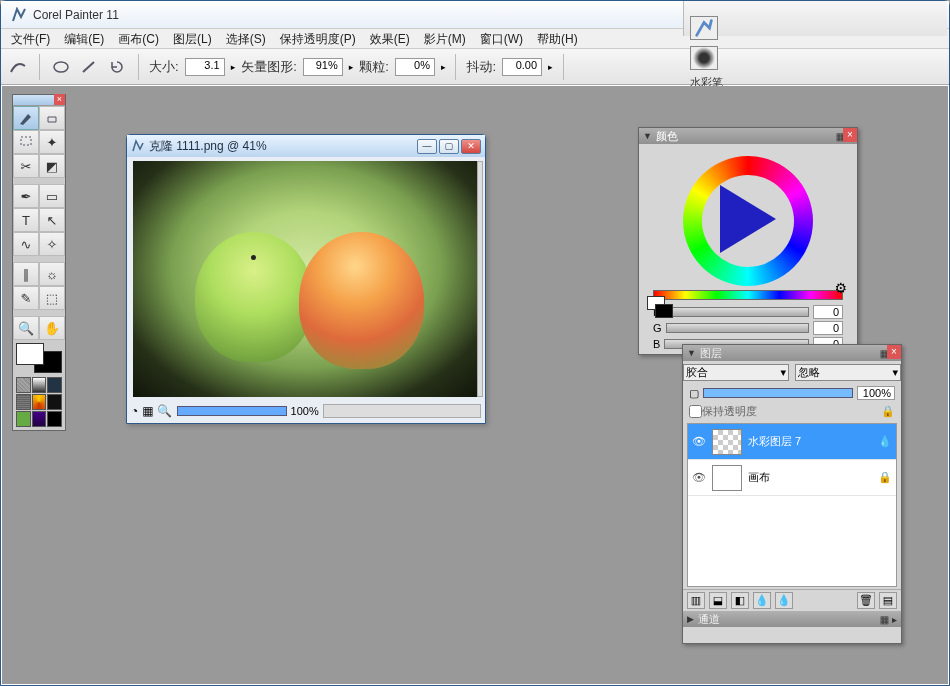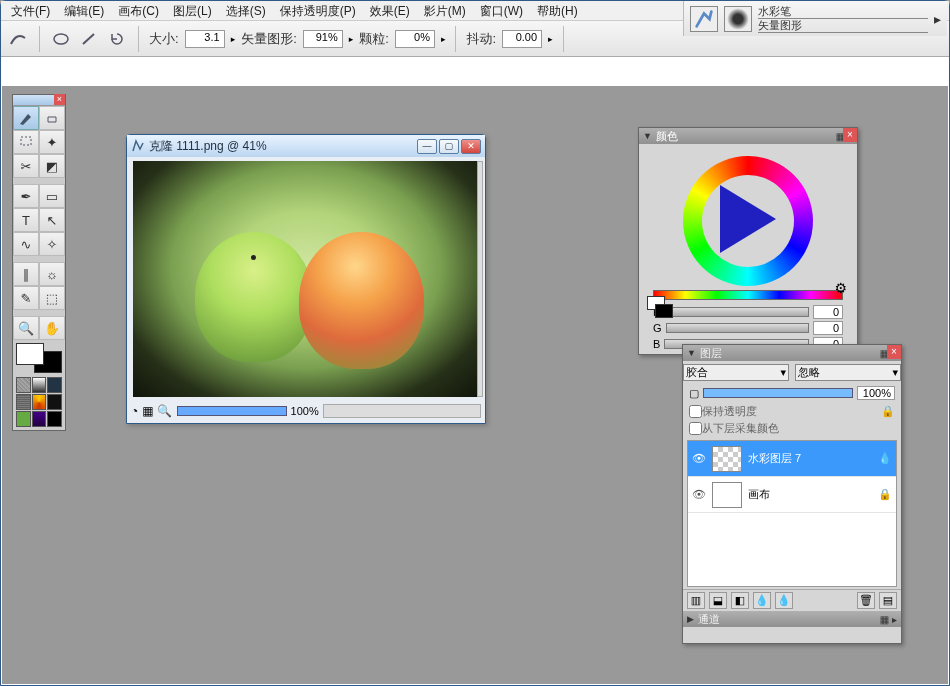--- a/index.html
+++ b/index.html
@@ -90,21 +90,21 @@
 .lay-item { display:flex; align-items:center; height:36px; border-bottom:1px solid #e4e4e4; padding:0 4px; gap:6px;}
 .lay-item.sel { background:#3b99fc; color:#fff;}
 .lay-thumb { width:30px; height:26px; border:1px solid #888; background: repeating-conic-gradient(#ccc 0 25%, #fff 0 50%) 0 0/10px 10px;}
 .lay-item.canvas .lay-thumb { background:#fff; }
 .eye { width:14px; text-align:center; color:#555;}
 .lay-item.sel .eye { color:#fff;}
 .lay-buttons { height:22px; border-top:1px solid #aaa; display:flex; align-items:center; gap:4px; padding:0 4px;}
 .lay-buttons .ib { width:18px; height:17px; border:1px solid #999; background:#ddd; font-size:11px; display:flex; align-items:center; justify-content:center;}
 .lay-sect-footer { height:16px; background: linear-gradient(#b0b0b0,#909090); color:#eee; display:flex; align-items:center; padding:0 4px;}
 
-.brush-picker { position:absolute; right:2px; top:0; height:35px; width:264px; display:flex; align-items:center; gap:6px; border-left:1px solid #bbb; padding:0 6px; background:linear-gradient(#f6f6f6,#e4e4e4);}
+.brush-picker { position:absolute; right:2px; top:0; height:35px; width:264px; display:flex; align-items:flex-start; gap:6px; border-left:1px solid #bbb; padding:15px 6px; background:linear-gradient(#f6f6f6,#e4e4e4);flex-direction:column;}
 .bp-swatch { width:28px; height:26px; border:1px solid #888; background:#eee; display:flex; align-items:center; justify-content:center;}
 .bp-swatch svg { width:22px; height:22px;}
 .bp-text { display:flex; flex-direction:column; font-size:11px; color:#333; line-height:13px; flex:1;}
 .bp-text .line { border-bottom:1px solid #888; }
 .bp-arrow { font-size:14px; color:#333;}
 
 
 .brush-dot { width:22px; height:22px; border-radius:50%; background: radial-gradient(#333 0%, #333 30%, transparent 70%);}
 
 
@@ -114,20 +114,31 @@
 .beak { position:absolute; left:49%; top:54%; width:10%; height:14%; background:#c73324; border-radius:50% 40% 60% 50%; transform:rotate(15deg);}
 .eye-dot { position:absolute; width:5px; height:5px; background:#222; border-radius:50%;}
 .eye-dot.l{ left:34%; top:40%;}
 .eye-dot.r{ right:30%; top:40%;}
 </style>
 </head>
 <body>
 
 <div class="window-frame">
 
+  <div class="titlebar">
+    <svg class="appicon" viewBox="0 0 16 16">
+        <path d="M2 14 L6 2 L10 10 L14 2" stroke="#468" stroke-width="2" fill="none"></path>
+      </svg>
+    <div class="title">Corel Painter 11</div>
+    <div class="win-btns">
+      <div class="win-btn">―</div>
+      <div class="win-btn">▢</div>
+      <div class="win-btn close">✕</div>
+    </div>
+  </div>
 
   <div class="menubar">
     <span>文件(F)</span>
     <span>编辑(E)</span>
     <span>画布(C)</span>
     <span>图层(L)</span>
     <span>选择(S)</span>
     <span>保持透明度(P)</span>
     <span>效果(E)</span>
     <span>影片(M)</span>
@@ -356,24 +367,20 @@
           <span>▢</span>
           <div class="sld"></div>
           <span class="val">100%</span>
         </div>
         <div class="lay-checks">
           <label>
               <input type="checkbox" style="">
               <span>保持透明度</span>
               <span style="margin-left:auto;">🔒</span>
             </label>
-          <label>
-              <input type="checkbox" style="">
-              <span>从下层采集颜色</span>
-            </label>
         </div>
         <div class="lay-list">
           <div class="lay-item sel">
             <span class="eye">👁</span>
             <div class="lay-thumb"></div>
             <span>水彩图层 7</span>
             <span style="margin-left:auto;">💧</span>
           </div>
           <div class="lay-item canvas">
             <span class="eye">👁</span>

